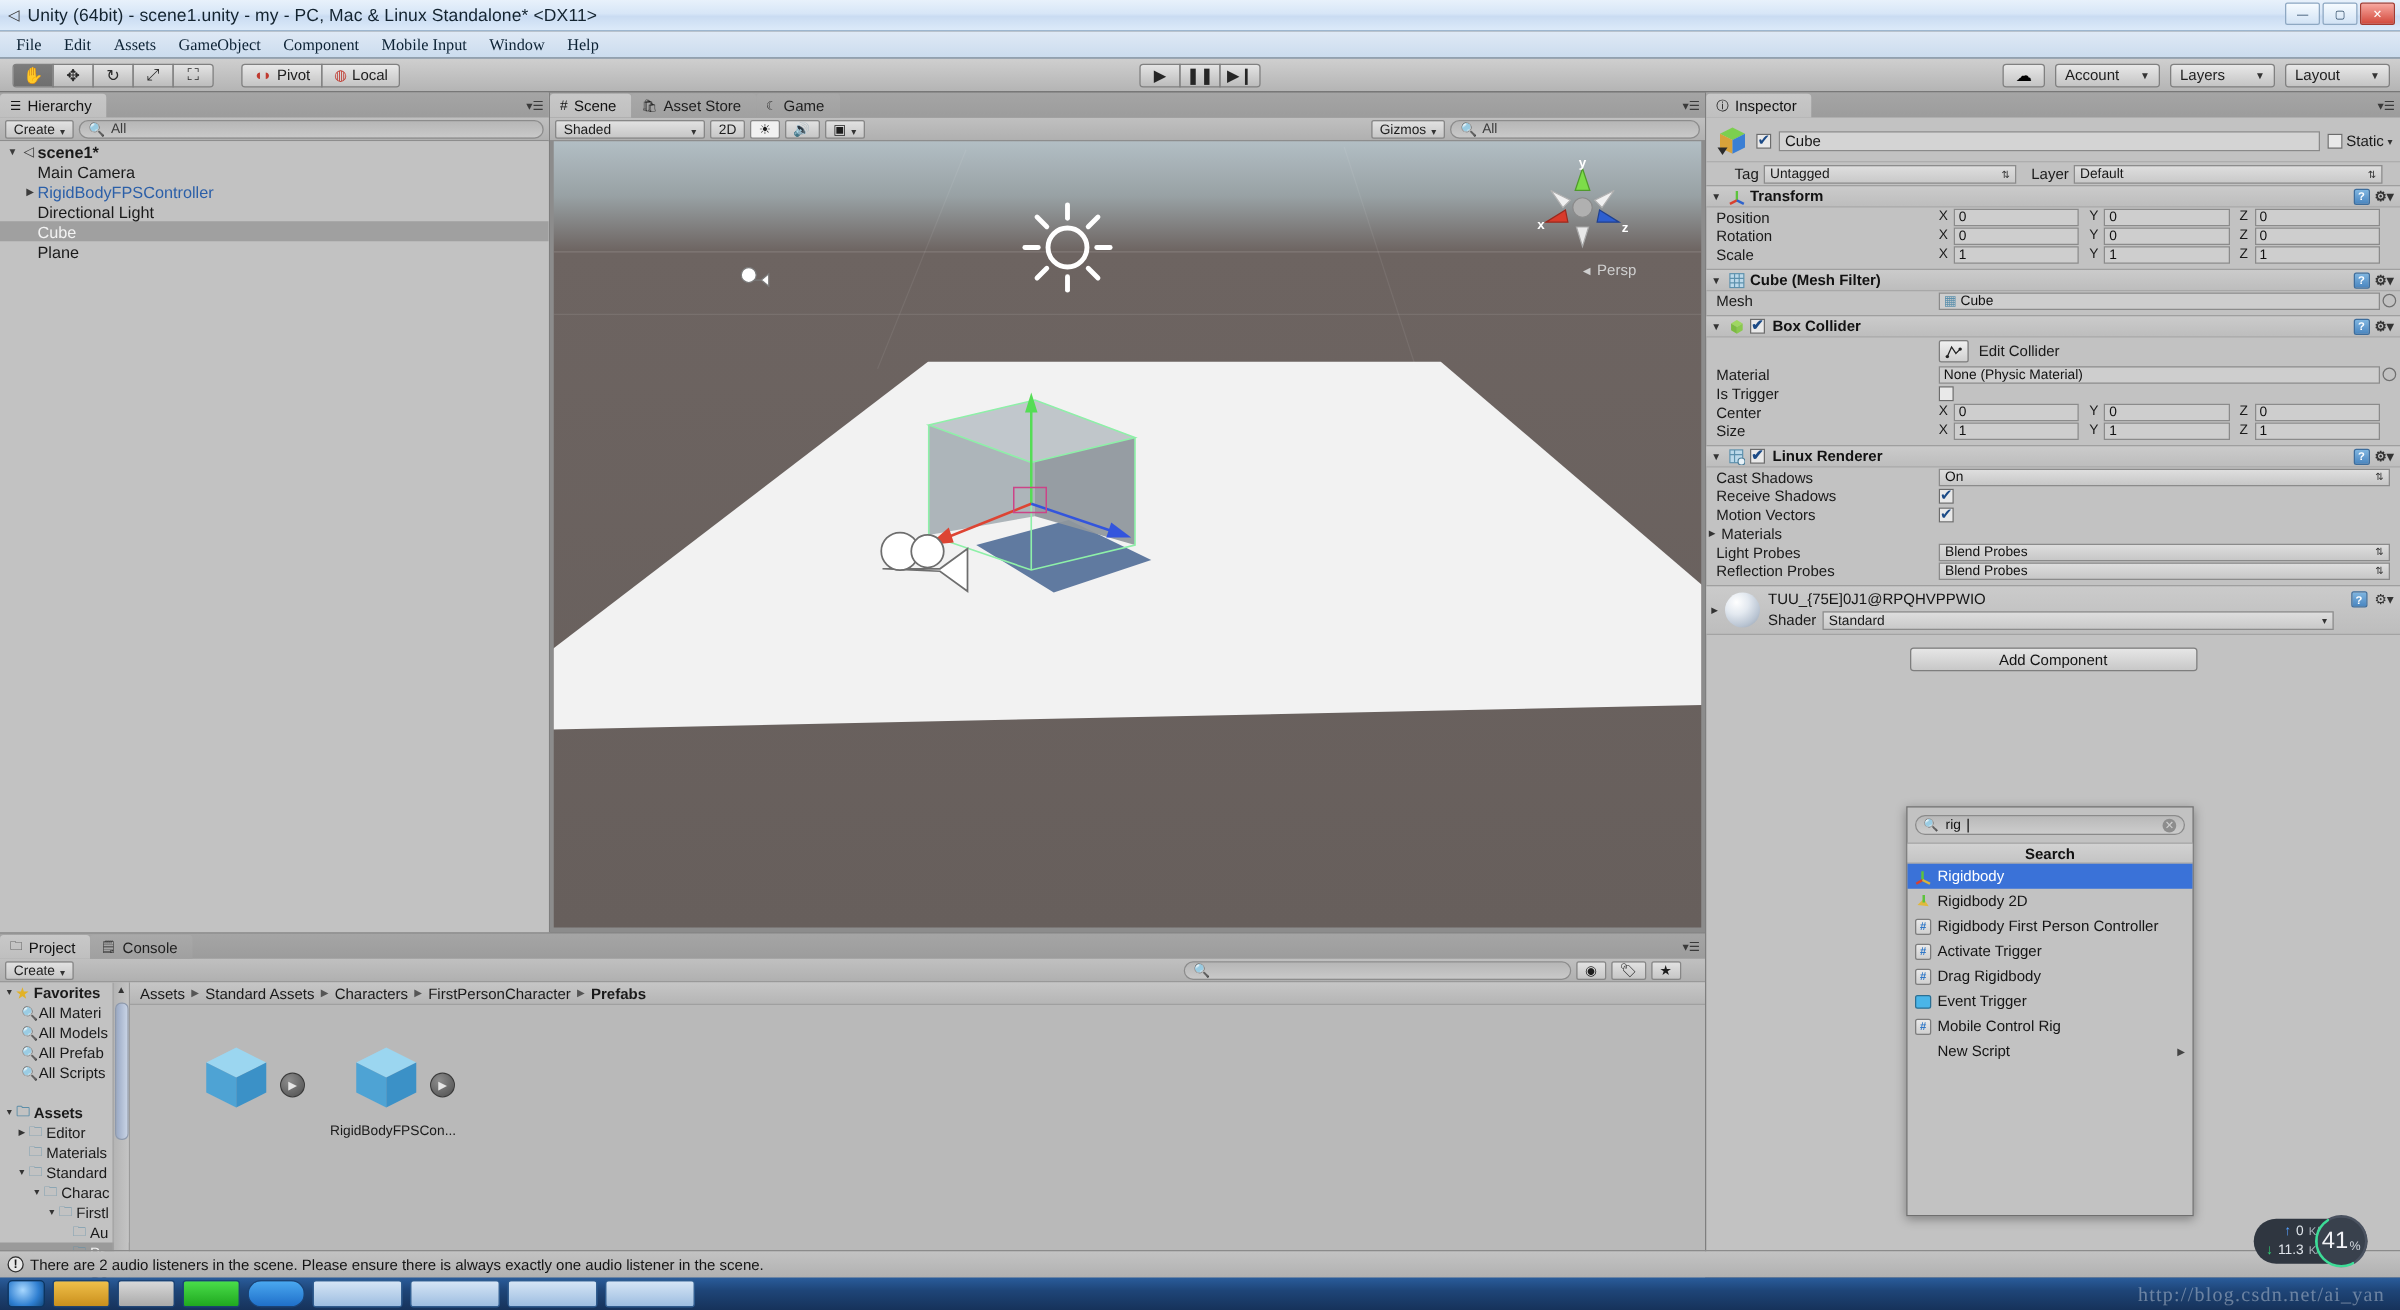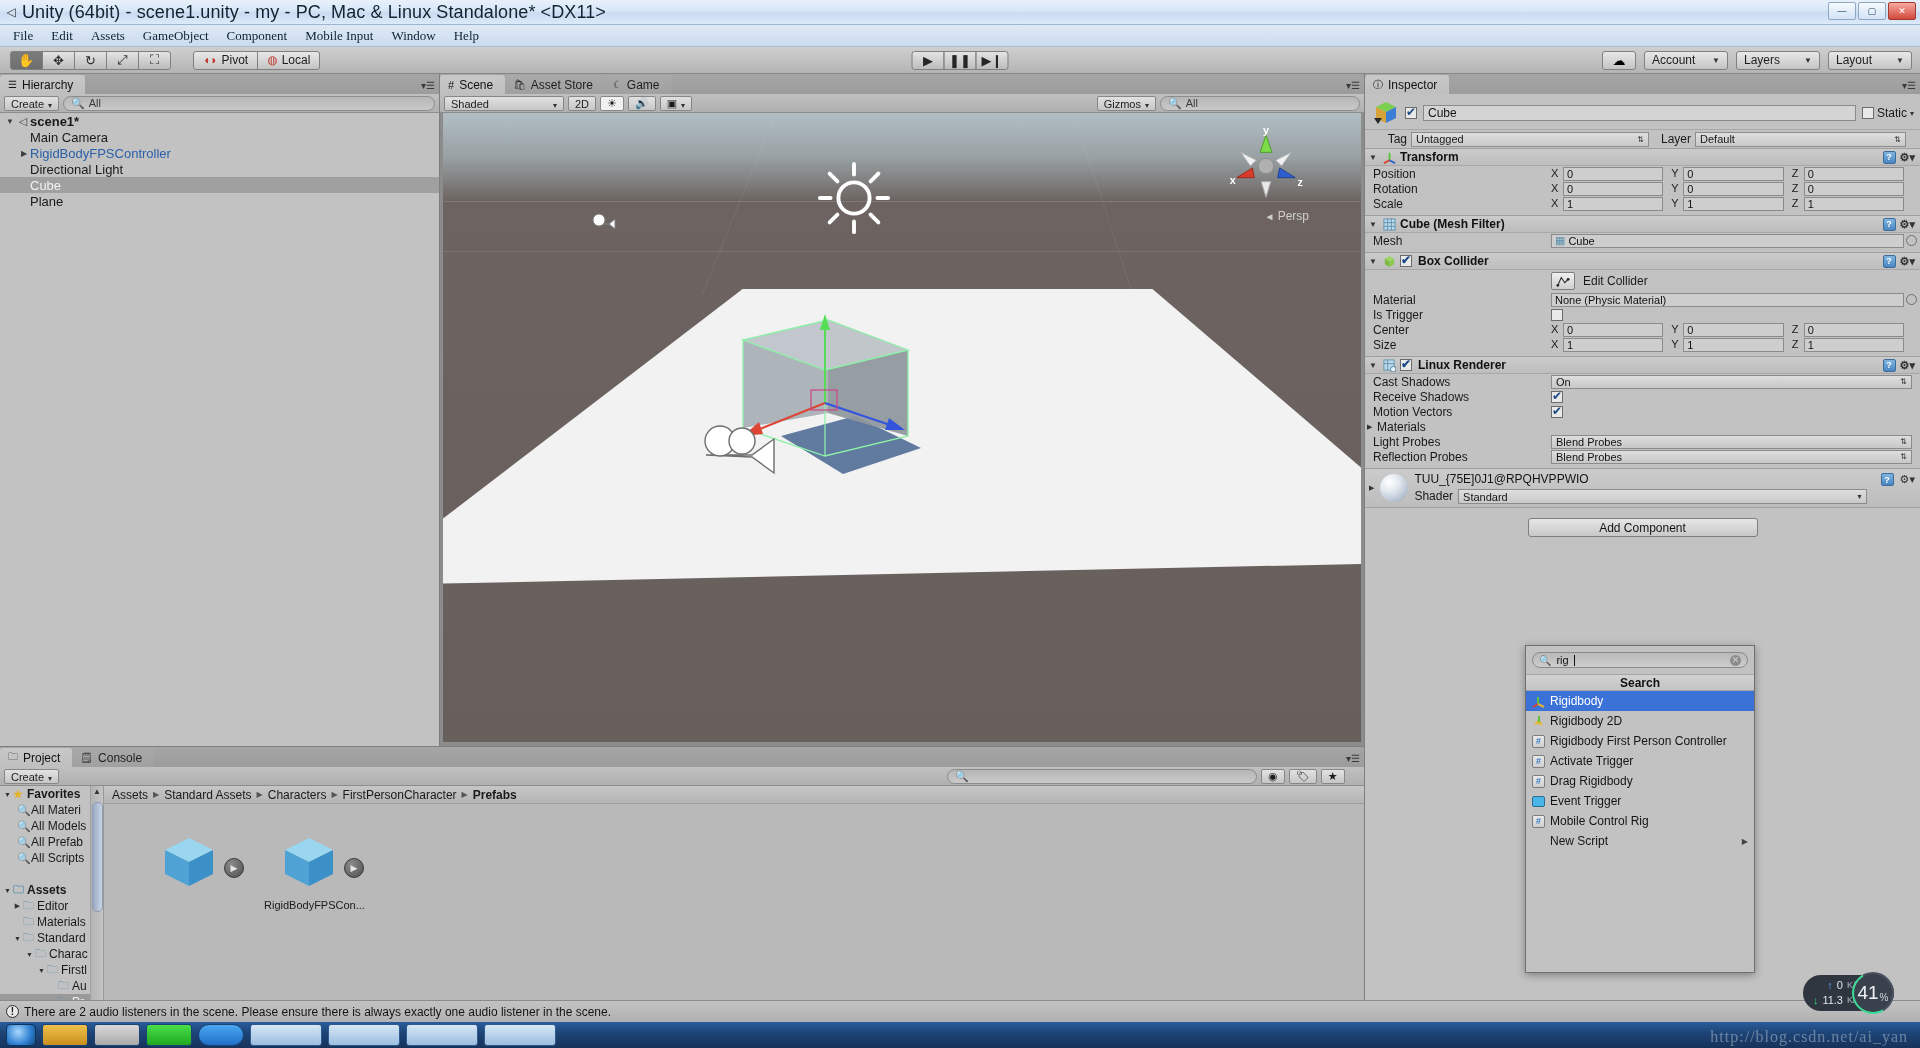--- a/index.html
+++ b/index.html
@@ -14,21 +14,21 @@
   #app { position: relative; width: 1920px; height: 1048px; }
 
   
   .titlebar {
     position: absolute; left: 0; top: 0; width: 1920px; height: 25px;
     background: linear-gradient(to bottom, #e8f1fb 0%, #d7e6f7 45%, #cadcf2 55%, #dceaf9 100%);
     display: flex; align-items: center;
     border-bottom: 1px solid #9db6ce;
   }
   .titlebar .tb-icon { width: 22px; text-align: center; color: #333; font-size: 12px; }
-  .titlebar .tb-title { color: #13232f; font-size: 18px; letter-spacing: .1px; }
+  .titlebar .tb-title { color: #13232f; font-size: 14px; letter-spacing: .1px; }
   .tb-winbtns { position: absolute; right: 4px; top: 2px; display: flex; gap: 2px; }
   .tb-winbtn {
     width: 28px; height: 18px; border: 1px solid #8ea8c2; border-radius: 2px;
     background: linear-gradient(to bottom,#f6fbff,#d2e3f5);
     font-size: 9px; color: #24425f; display: flex; align-items: center; justify-content: center;
   }
   .tb-winbtn.close { background: linear-gradient(to bottom,#f8a8a0,#d2493c); color:#fff; border-color:#a33a2f; }
 
   
   .menubar {
@@ -663,21 +663,21 @@
         </div>
         <div class="static-box">
           <div class="cb"></div>
           <span>Static</span>
           <span class="caret">▾</span>
         </div>
       </div>
 
       <div class="tag-row">
         <span class="tag-lbl" style="width:34px; text-align:right;">Tag</span>
-        <div class="dropdown-field" style="width:238px;gap:21px;">
+        <div class="dropdown-field" style="width:202px;gap:21px;">
           <span>Untagged</span>
           <span class="caret">⇅</span>
         </div>
         <span class="tag-lbl" style="margin-left:8px;">Layer</span>
         <div class="dropdown-field" style="flex:1; margin-right:8px;">
           <span>Default</span>
           <span class="caret">⇅</span>
         </div>
       </div>
 

